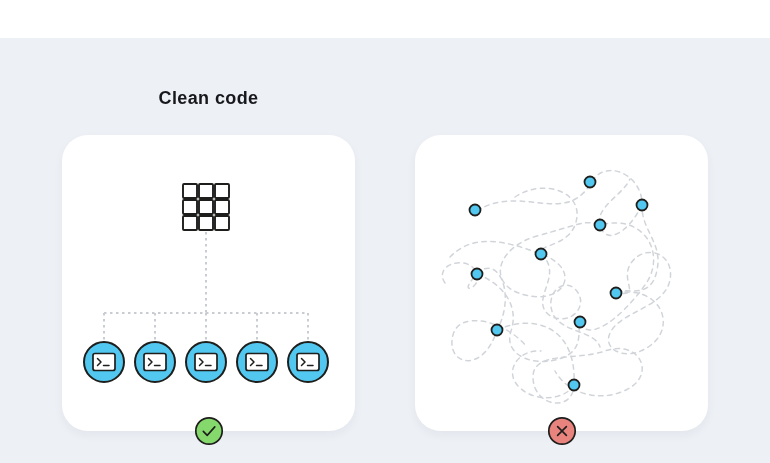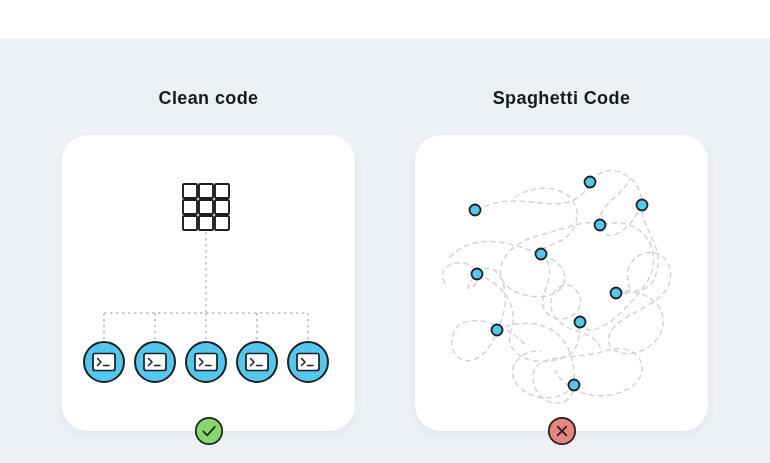--- a/index.html
+++ b/index.html
@@ -105,21 +105,20 @@
     </div>
     <div class="badge">
       <svg viewBox="0 0 30 30">
         <circle class="badge-circle-approve" cx="15" cy="15" r="13.2"></circle>
         <path class="badge-mark" d="M9.3,15.4 L13.2,19.4 L20.8,10.9"></path>
       </svg>
     </div>
   </section>
 
   <section class="panel panel-right">
-    <h2 class="title">Spaghetti Code</h2>
     <div class="card">
       <svg viewBox="0 0 293 296">
         <g id="tangle">
           <path class="tangle" d="M62,76 C105,48 150,92 176,48 C190,22 228,40 227,70 C226,95 248,108 242,135 C236,168 206,150 201,158"></path>
           <path class="tangle" d="M35,122 C60,96 96,108 126,119 C168,134 150,170 110,160 C70,150 82,112 122,101 C162,90 172,84 185,90 C230,78 252,120 230,150 C205,185 172,208 165,187"></path>
           <path class="tangle" d="M30,148 C18,130 50,120 60,135 C72,152 38,164 62,139 C82,118 102,158 82,195 C68,240 30,230 38,200 C44,175 90,185 112,212"></path>
           <path class="tangle" d="M82,195 C120,178 162,192 159,250 C158,278 118,272 118,242 C118,216 160,226 190,216 C225,204 242,240 211,255 C184,268 152,258 140,236"></path>
           <path class="tangle" d="M201,158 C245,150 262,190 236,210 C210,230 180,212 200,191 C215,175 250,170 255,145 C260,118 230,108 216,128 C204,146 228,162 201,158"></path>
           <path class="tangle" d="M126,119 C150,140 114,164 134,180 C155,193 176,170 160,154 C148,142 128,160 139,181 C150,198 180,196 185,212"></path>
           <path class="tangle" d="M100,62 C130,42 172,58 160,90 C152,112 120,110 126,119"></path>

